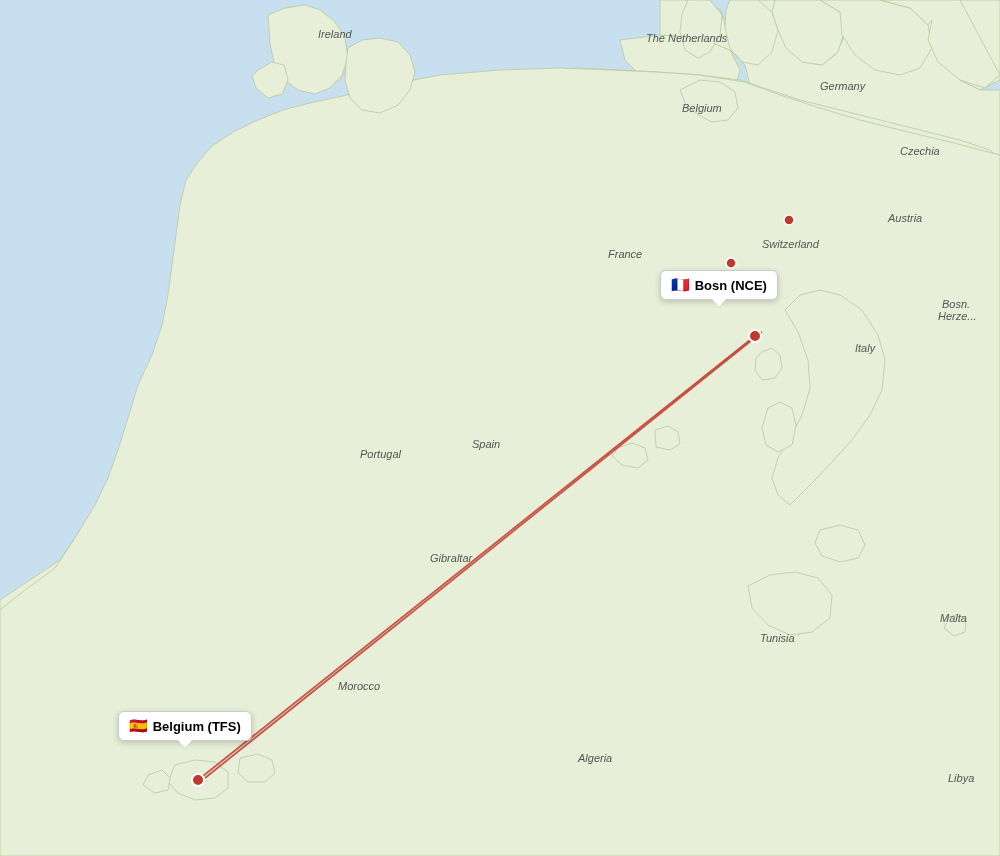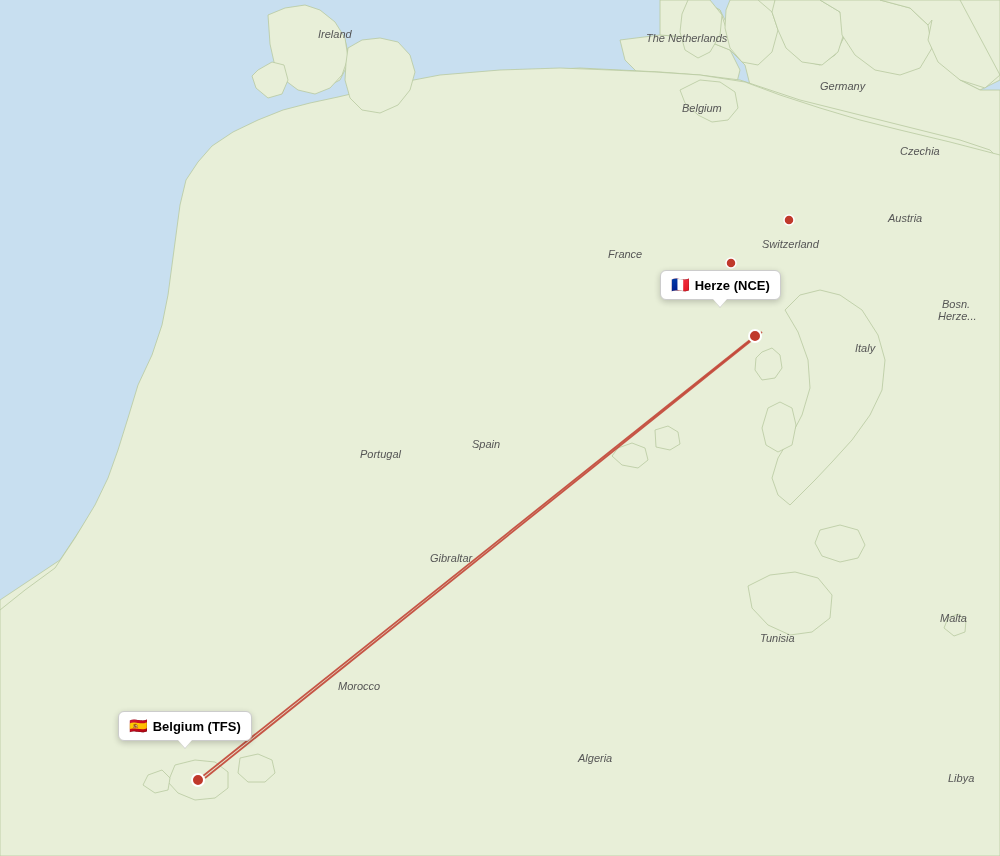--- a/index.html
+++ b/index.html
@@ -169,20 +169,20 @@
     <text class="country-label" x="938" y="320">Herze...</text>
     <text class="country-label" x="338" y="690">Morocco</text>
     <text class="country-label" x="578" y="762">Algeria</text>
     <text class="country-label" x="760" y="642">Tunisia</text>
     <text class="country-label" x="940" y="622">Malta</text>
     <text class="country-label" x="948" y="782">Libya</text>
   </svg>
 
   <div class="airport-label" id="label-nce">
     <span class="flag">🇫🇷</span>
-    <span>Herze (NCE)</span>
+    <span>Bosn (NCE)</span>
   </div>
 
   <div class="airport-label" id="label-tfs">
     <span class="flag">🇪🇸</span>
     <span>Belgium (TFS)</span>
   </div>
 </div>
 
 </body></html>

